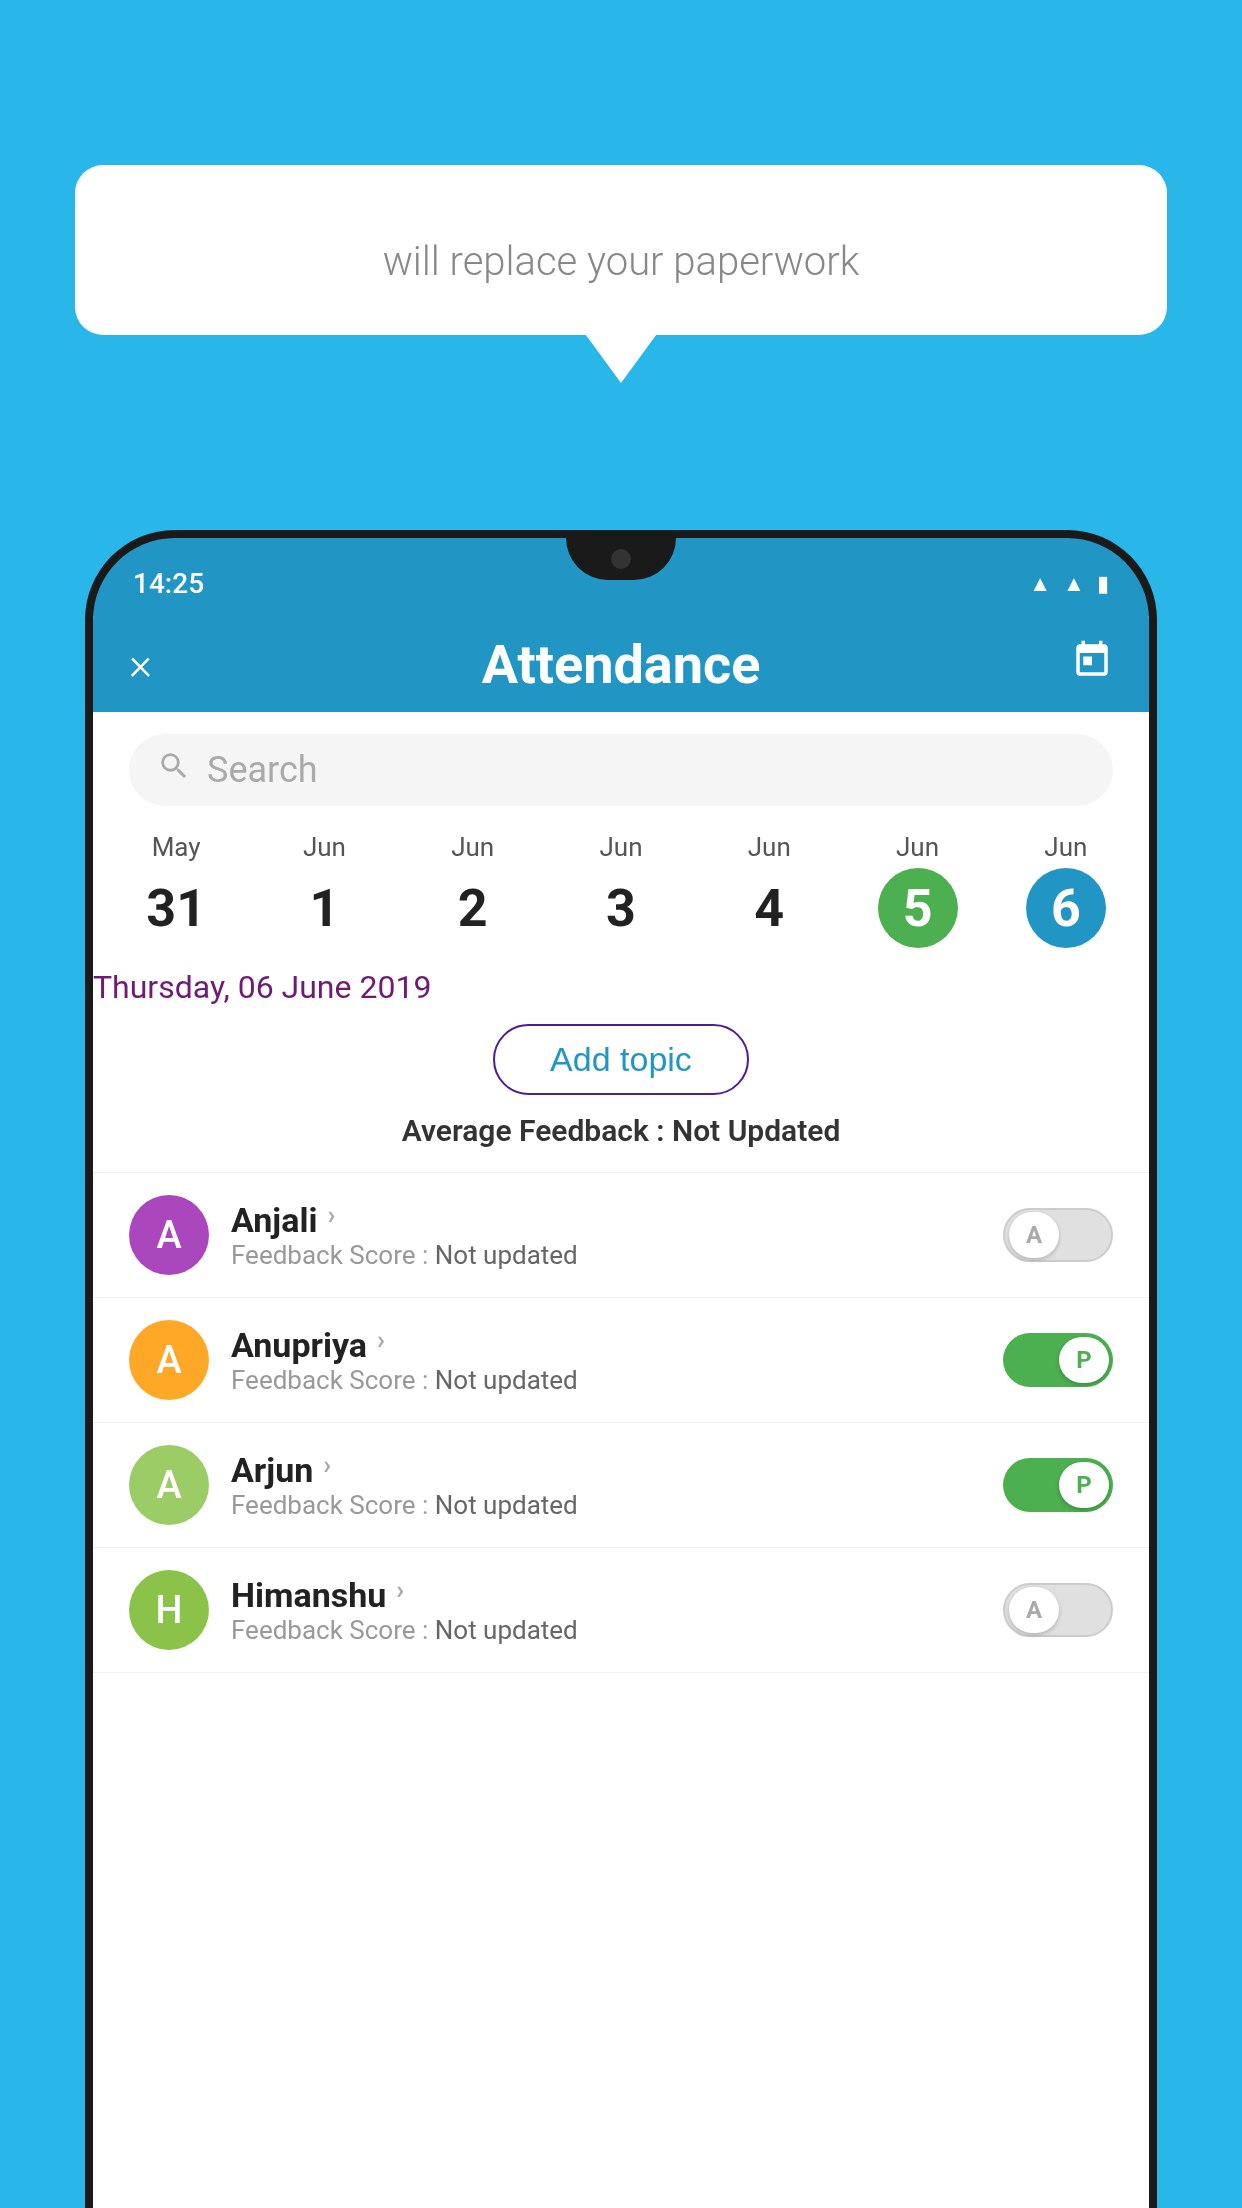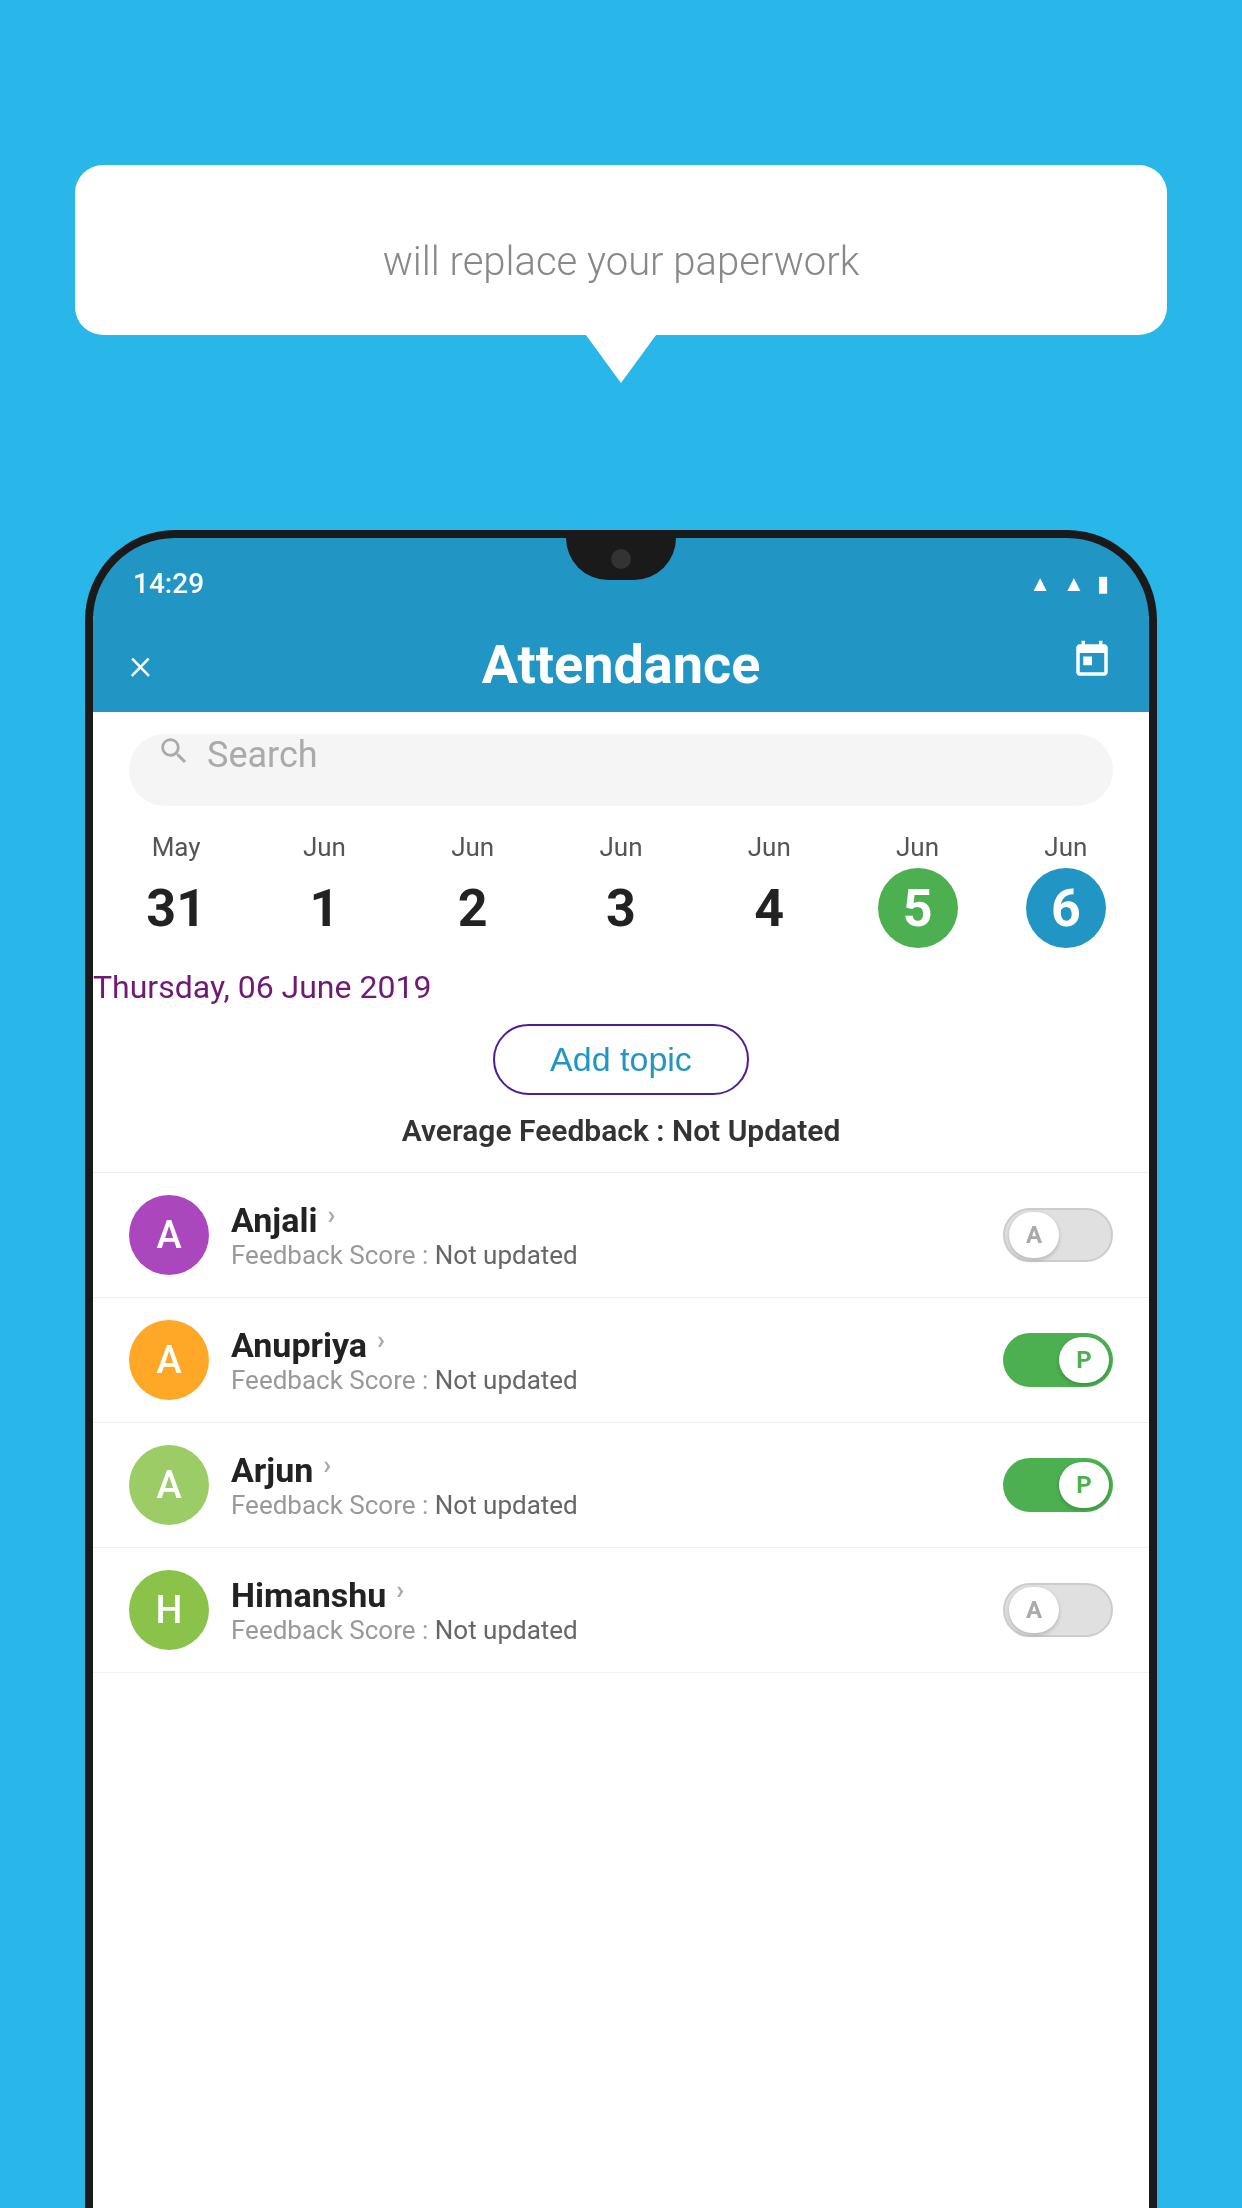--- a/index.html
+++ b/index.html
@@ -160,20 +160,21 @@
       margin-left: auto;
     }
 
     
     .search-bar {
       margin: 22px 36px 18px;
       background: #f5f5f5;
       border-radius: 40px;
       height: 72px;
       display: flex;
+      align-items: center;
       padding: 0 28px;
       gap: 16px;
     }
     .search-icon-svg {
       color: #aaa;
       font-size: 34px;
     }
     .search-text {
       font-size: 36px;
       color: #aaa;
@@ -356,21 +357,21 @@
 
 <div class="speech-bubble">
   <div class="speech-bubble-subtitle">will replace your paperwork</div>
 </div>
 
 <div class="phone-frame">
 
   <div class="phone-inner">
 
     <div class="notch-area">
-      <div class="status-time">14:29</div>
+      <div class="status-time">14:25</div>
       <div class="notch-cutout">
         <div class="camera-dot"></div>
       </div>
       <div class="status-icons">
         <span class="status-icon wifi-icon"></span>
         <span class="status-icon signal-icon"></span>
         <span class="status-icon battery-icon"></span>
       </div>
     </div>
 

